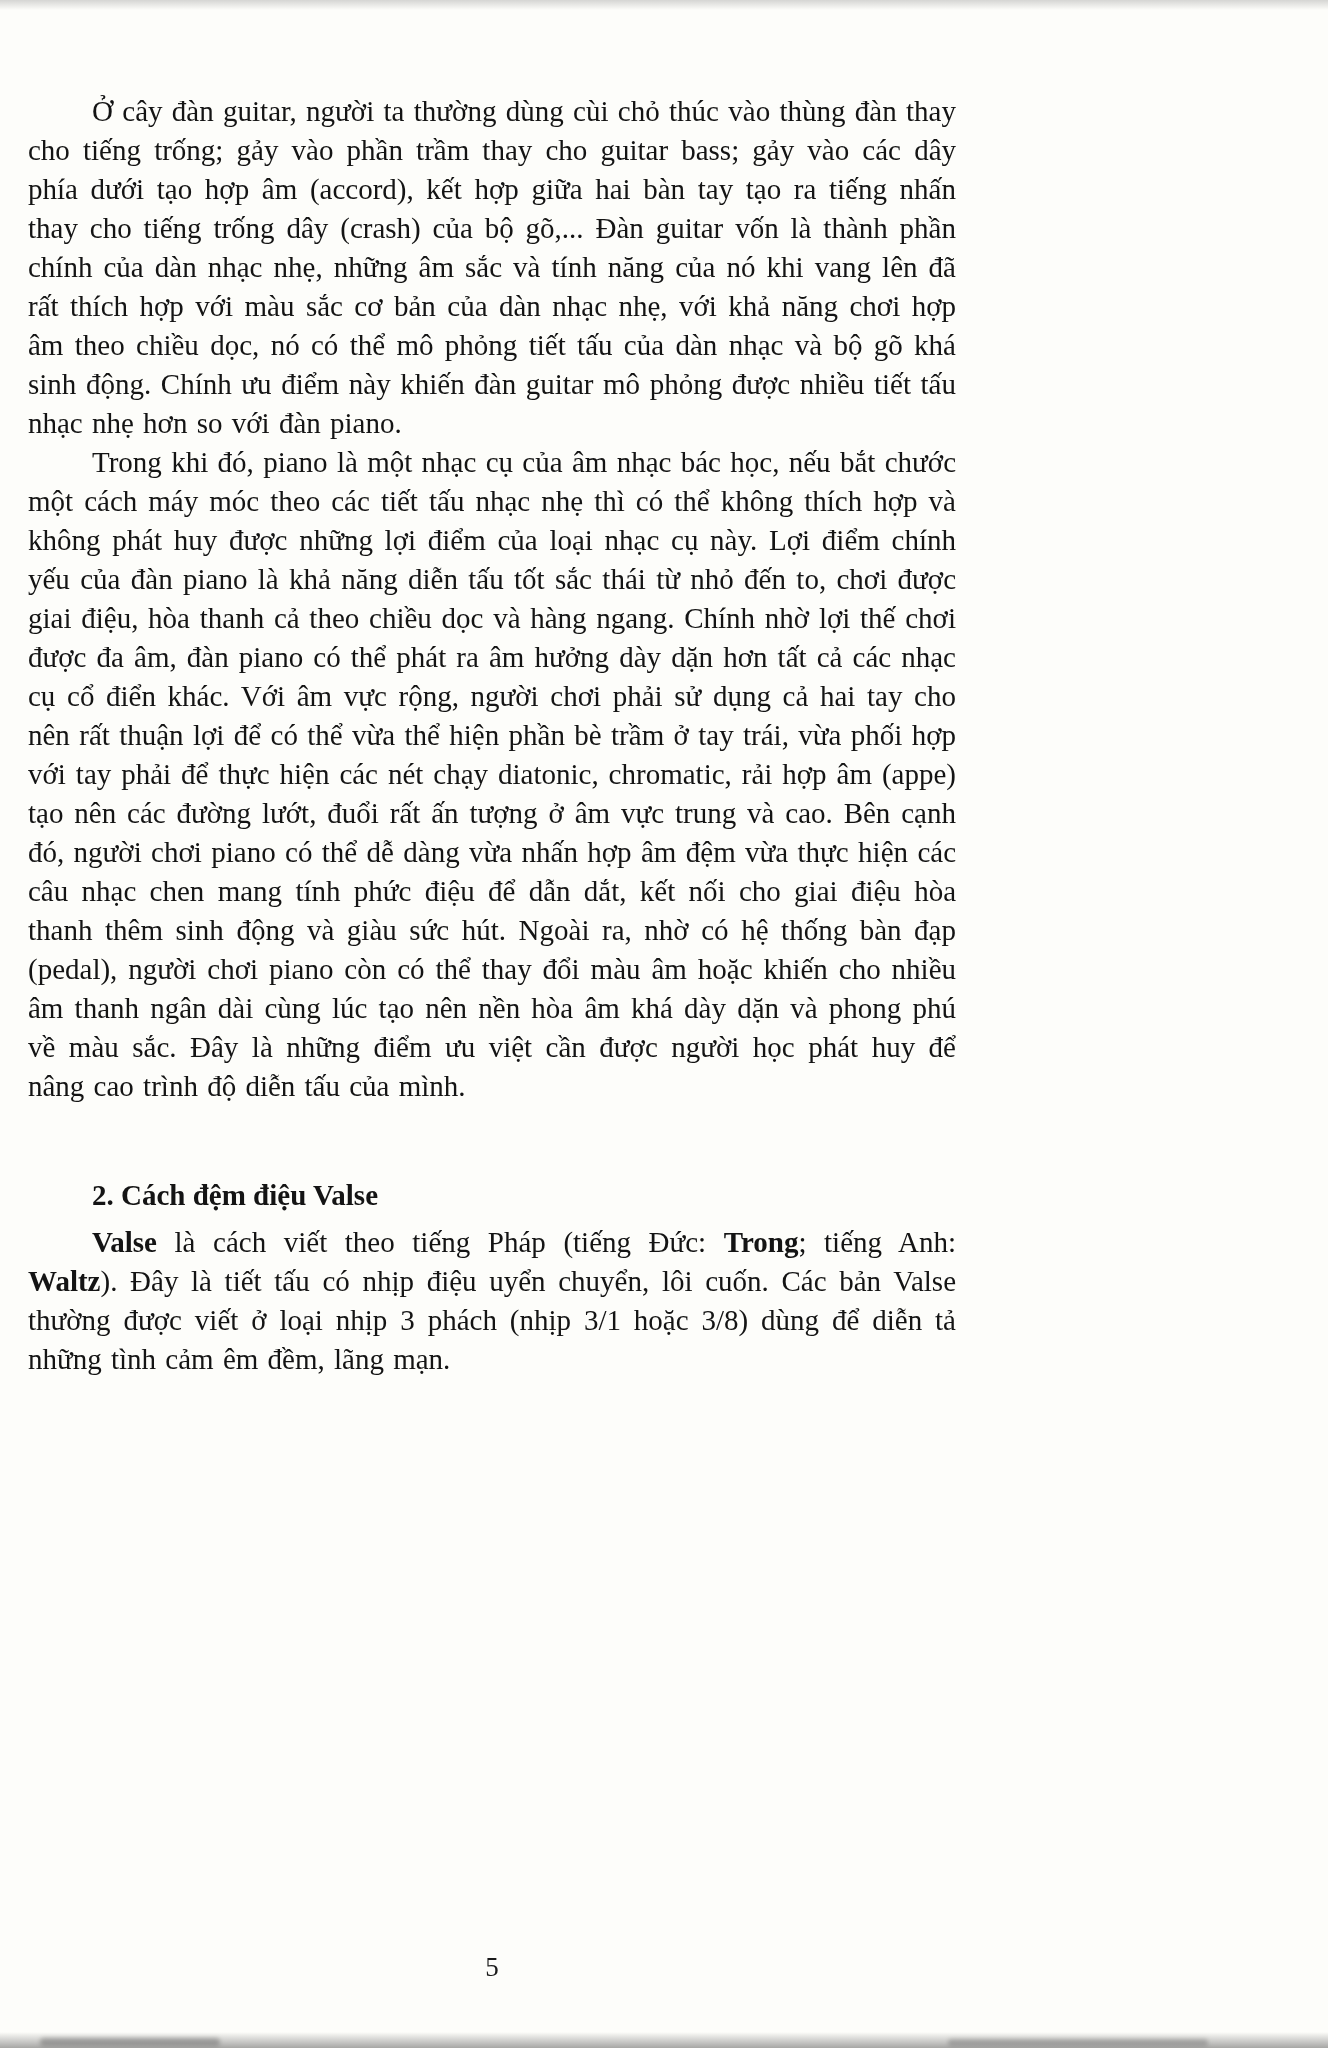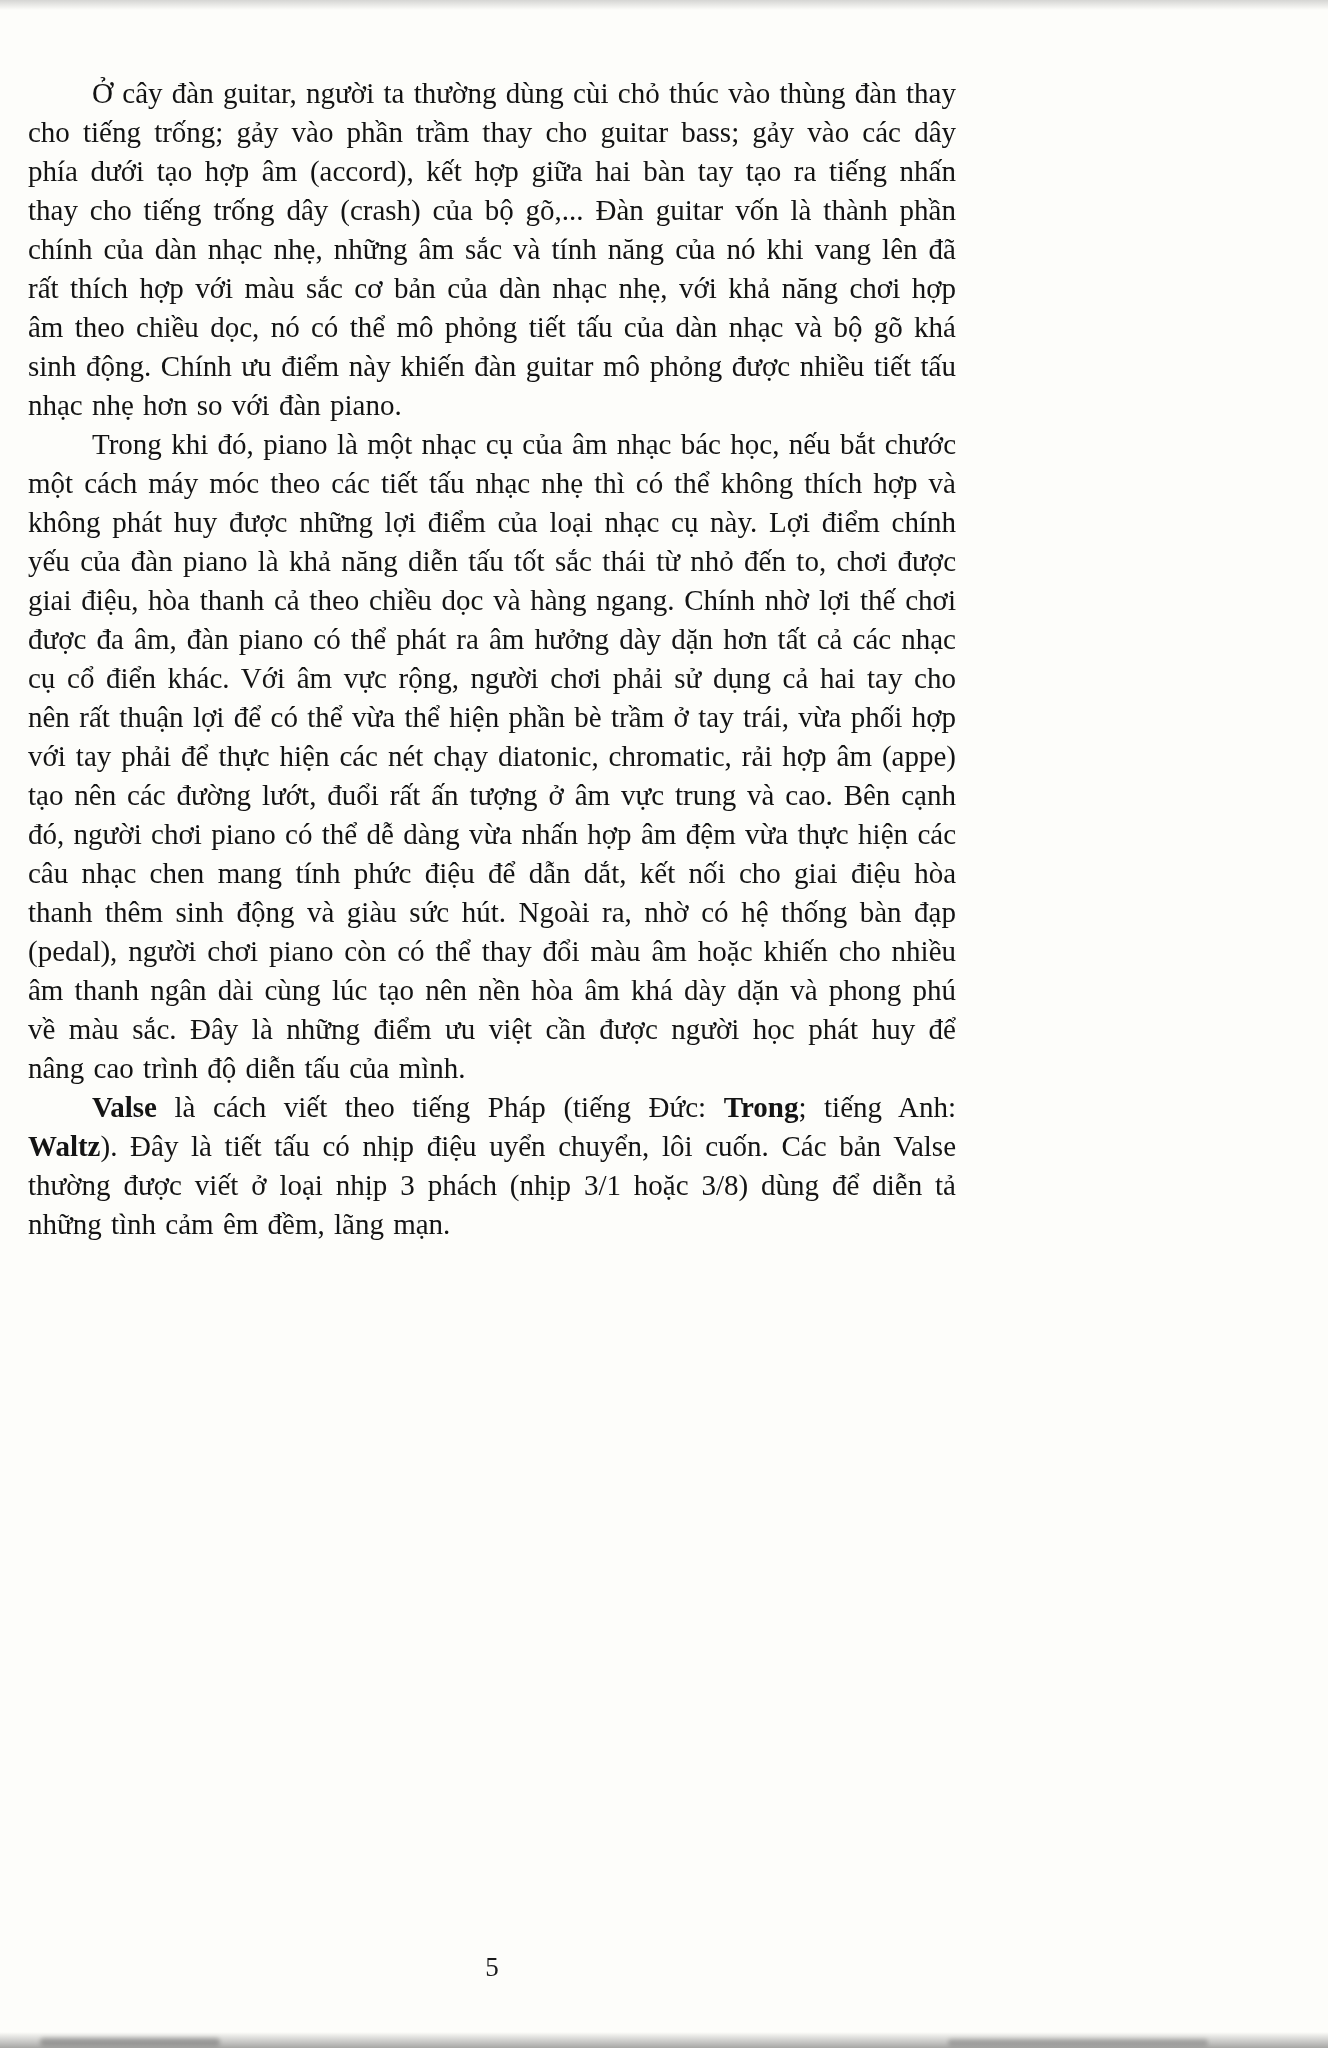--- a/index.html
+++ b/index.html
@@ -46,21 +46,21 @@
     bottom: 2px; right: 120px;
     width: 260px; height: 7px;
     background: rgba(70,70,70,0.3);
     border-radius: 4px;
     filter: blur(2px);
     pointer-events: none;
   }
   .text-block {
     position: absolute;
     left: 28px;
-    top: 74px;
+    top: 92px;
     width: 928px;
   }
   .para {
     margin: 0;
     font-size: 29px;
     line-height: 39px;
     text-align: justify;
     text-indent: 64px;
     word-spacing: 2px;
   }
@@ -91,20 +91,21 @@
 
   <div class="scan-edge-top"></div>
 
   <main class="text-block">
 
     <p class="para">Ở cây đàn guitar, người ta thường dùng cùi chỏ thúc vào thùng đàn thay cho tiếng trống; gảy vào phần trầm thay cho guitar bass; gảy vào các dây phía dưới tạo hợp âm (accord), kết hợp giữa hai bàn tay tạo ra tiếng nhấn thay cho tiếng trống dây (crash) của bộ gõ,... Đàn guitar vốn là thành phần chính của dàn nhạc nhẹ, những âm sắc và tính năng của nó khi vang lên đã rất thích hợp với màu sắc cơ bản của dàn nhạc nhẹ, với khả năng chơi hợp âm theo chiều dọc, nó có thể mô phỏng tiết tấu của dàn nhạc và bộ gõ khá sinh động. Chính ưu điểm này khiến đàn guitar mô phỏng được nhiều tiết tấu nhạc nhẹ hơn so với đàn piano.</p>
 
     <p class="para">Trong khi đó, piano là một nhạc cụ của âm nhạc bác học, nếu bắt chước một cách máy móc theo các tiết tấu nhạc nhẹ thì có thể không thích hợp và không phát huy được những lợi điểm của loại nhạc cụ này. Lợi điểm chính yếu của đàn piano là khả năng diễn tấu tốt sắc thái từ nhỏ đến to, chơi được giai điệu, hòa thanh cả theo chiều dọc và hàng ngang. Chính nhờ lợi thế chơi được đa âm, đàn piano có thể phát ra âm hưởng dày dặn hơn tất cả các nhạc cụ cổ điển khác. Với âm vực rộng, người chơi phải sử dụng cả hai tay cho nên rất thuận lợi để có thể vừa thể hiện phần bè trầm ở tay trái, vừa phối hợp với tay phải để thực hiện các nét chạy diatonic, chromatic, rải hợp âm (appe) tạo nên các đường lướt, đuổi rất ấn tượng ở âm vực trung và cao. Bên cạnh đó, người chơi piano có thể dễ dàng vừa nhấn hợp âm đệm vừa thực hiện các câu nhạc chen mang tính phức điệu để dẫn dắt, kết nối cho giai điệu hòa thanh thêm sinh động và giàu sức hút. Ngoài ra, nhờ có hệ thống bàn đạp (pedal), người chơi piano còn có thể thay đổi màu âm hoặc khiến cho nhiều âm thanh ngân dài cùng lúc tạo nên nền hòa âm khá dày dặn và phong phú về màu sắc. Đây là những điểm ưu việt cần được người học phát huy để nâng cao trình độ diễn tấu của mình.</p>
 
 
+    <h2 class="heading">2. Cách đệm điệu Valse</h2>
 
     <p class="para"><span class="b">Valse</span><span> là cách viết theo tiếng Pháp (tiếng Đức: </span><span class="b">Trong</span><span>; tiếng Anh: </span><span class="b">Waltz</span><span>). Đây là tiết tấu có nhịp điệu uyển chuyển, lôi cuốn. Các bản Valse thường được viết ở loại nhịp 3 phách (nhịp 3/1 hoặc 3/8) dùng để diễn tả những tình cảm êm đềm, lãng mạn.</span></p>
 
 
   </main>
 
   <div class="page-number">5</div>
 
   <div class="scan-smudge-bottom-left"></div>
   <div class="scan-smudge-bottom-right"></div>

